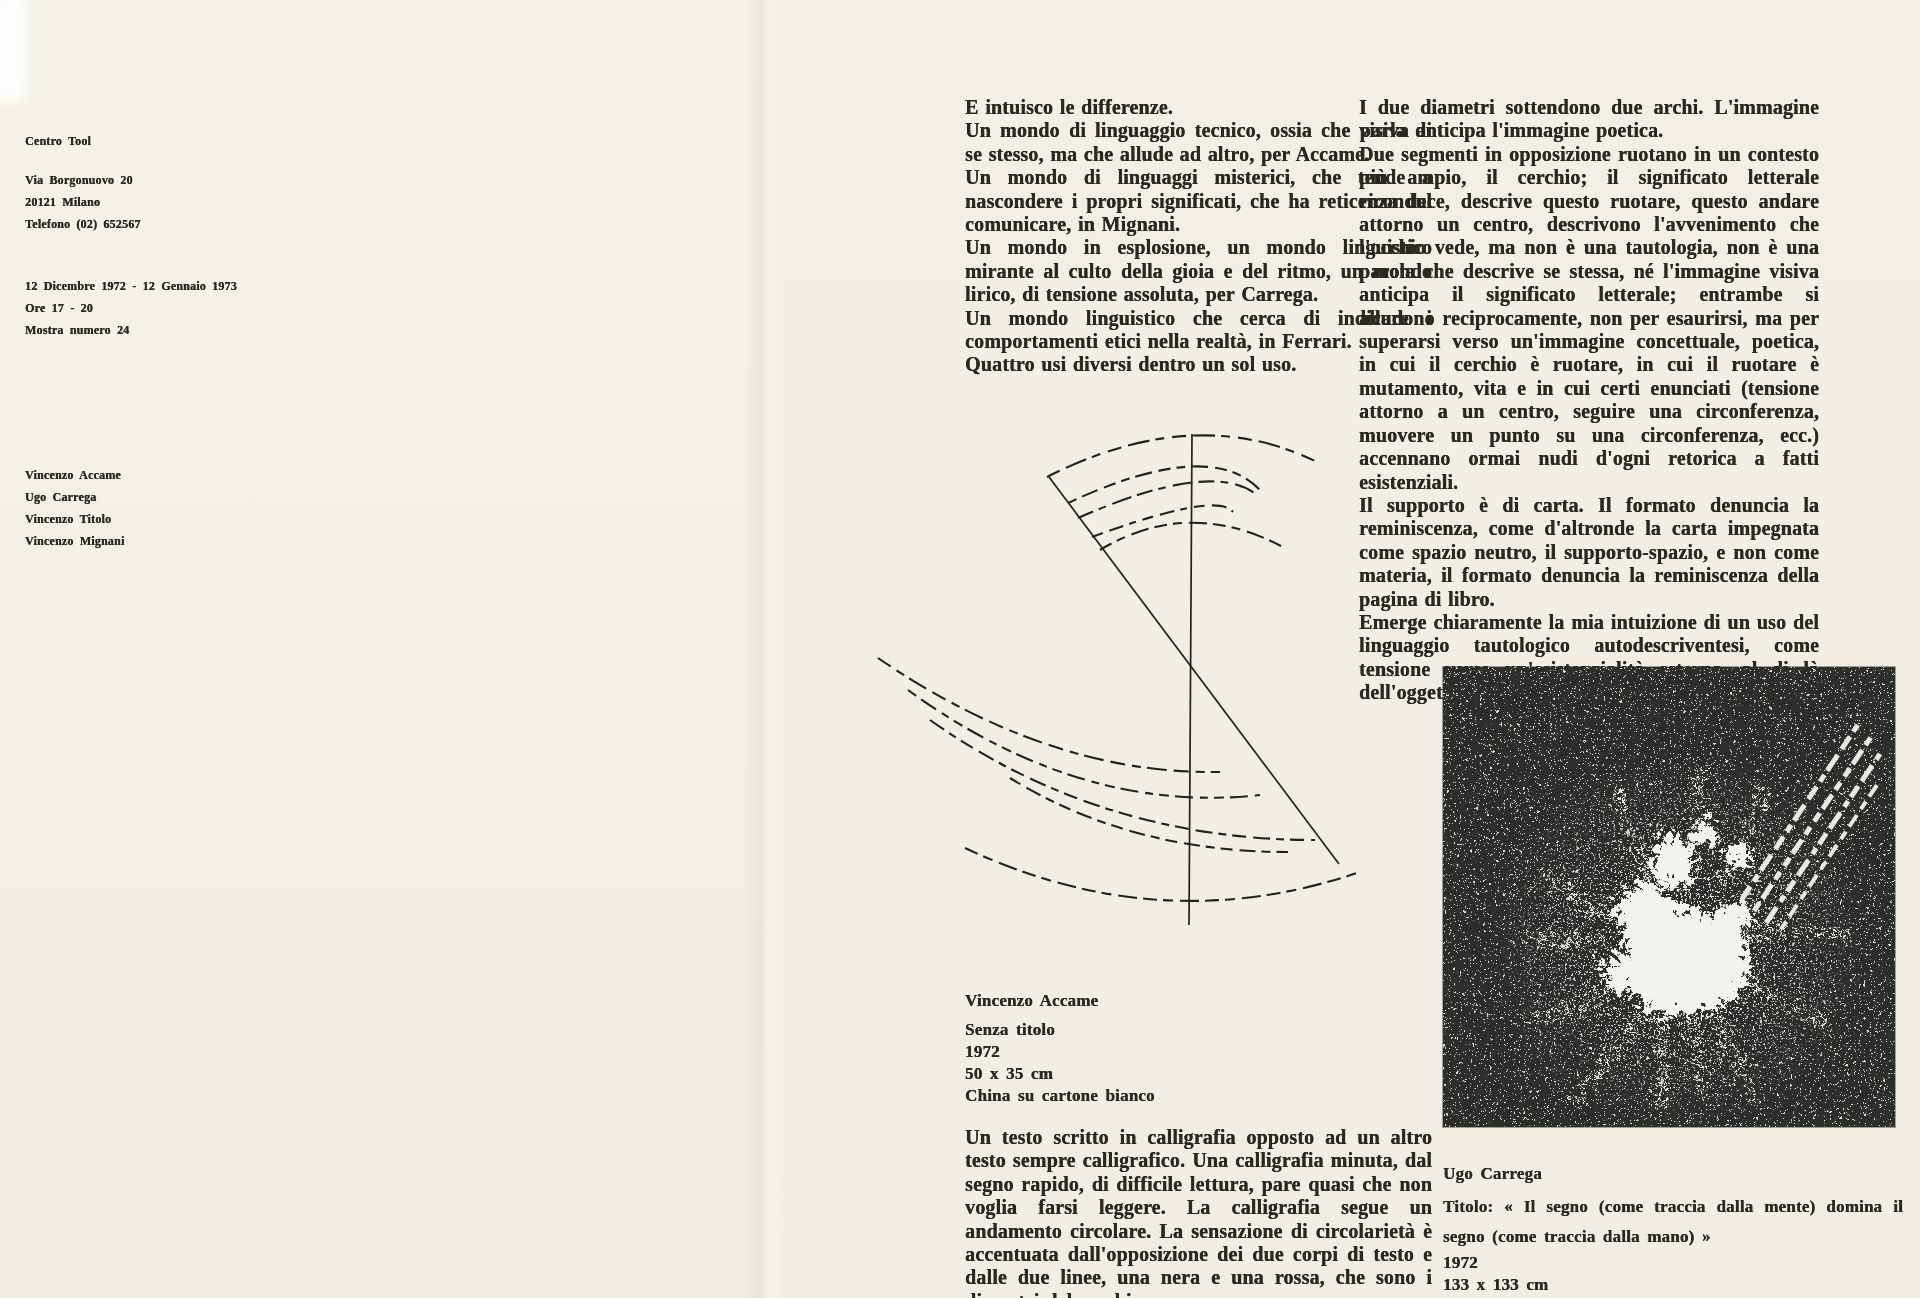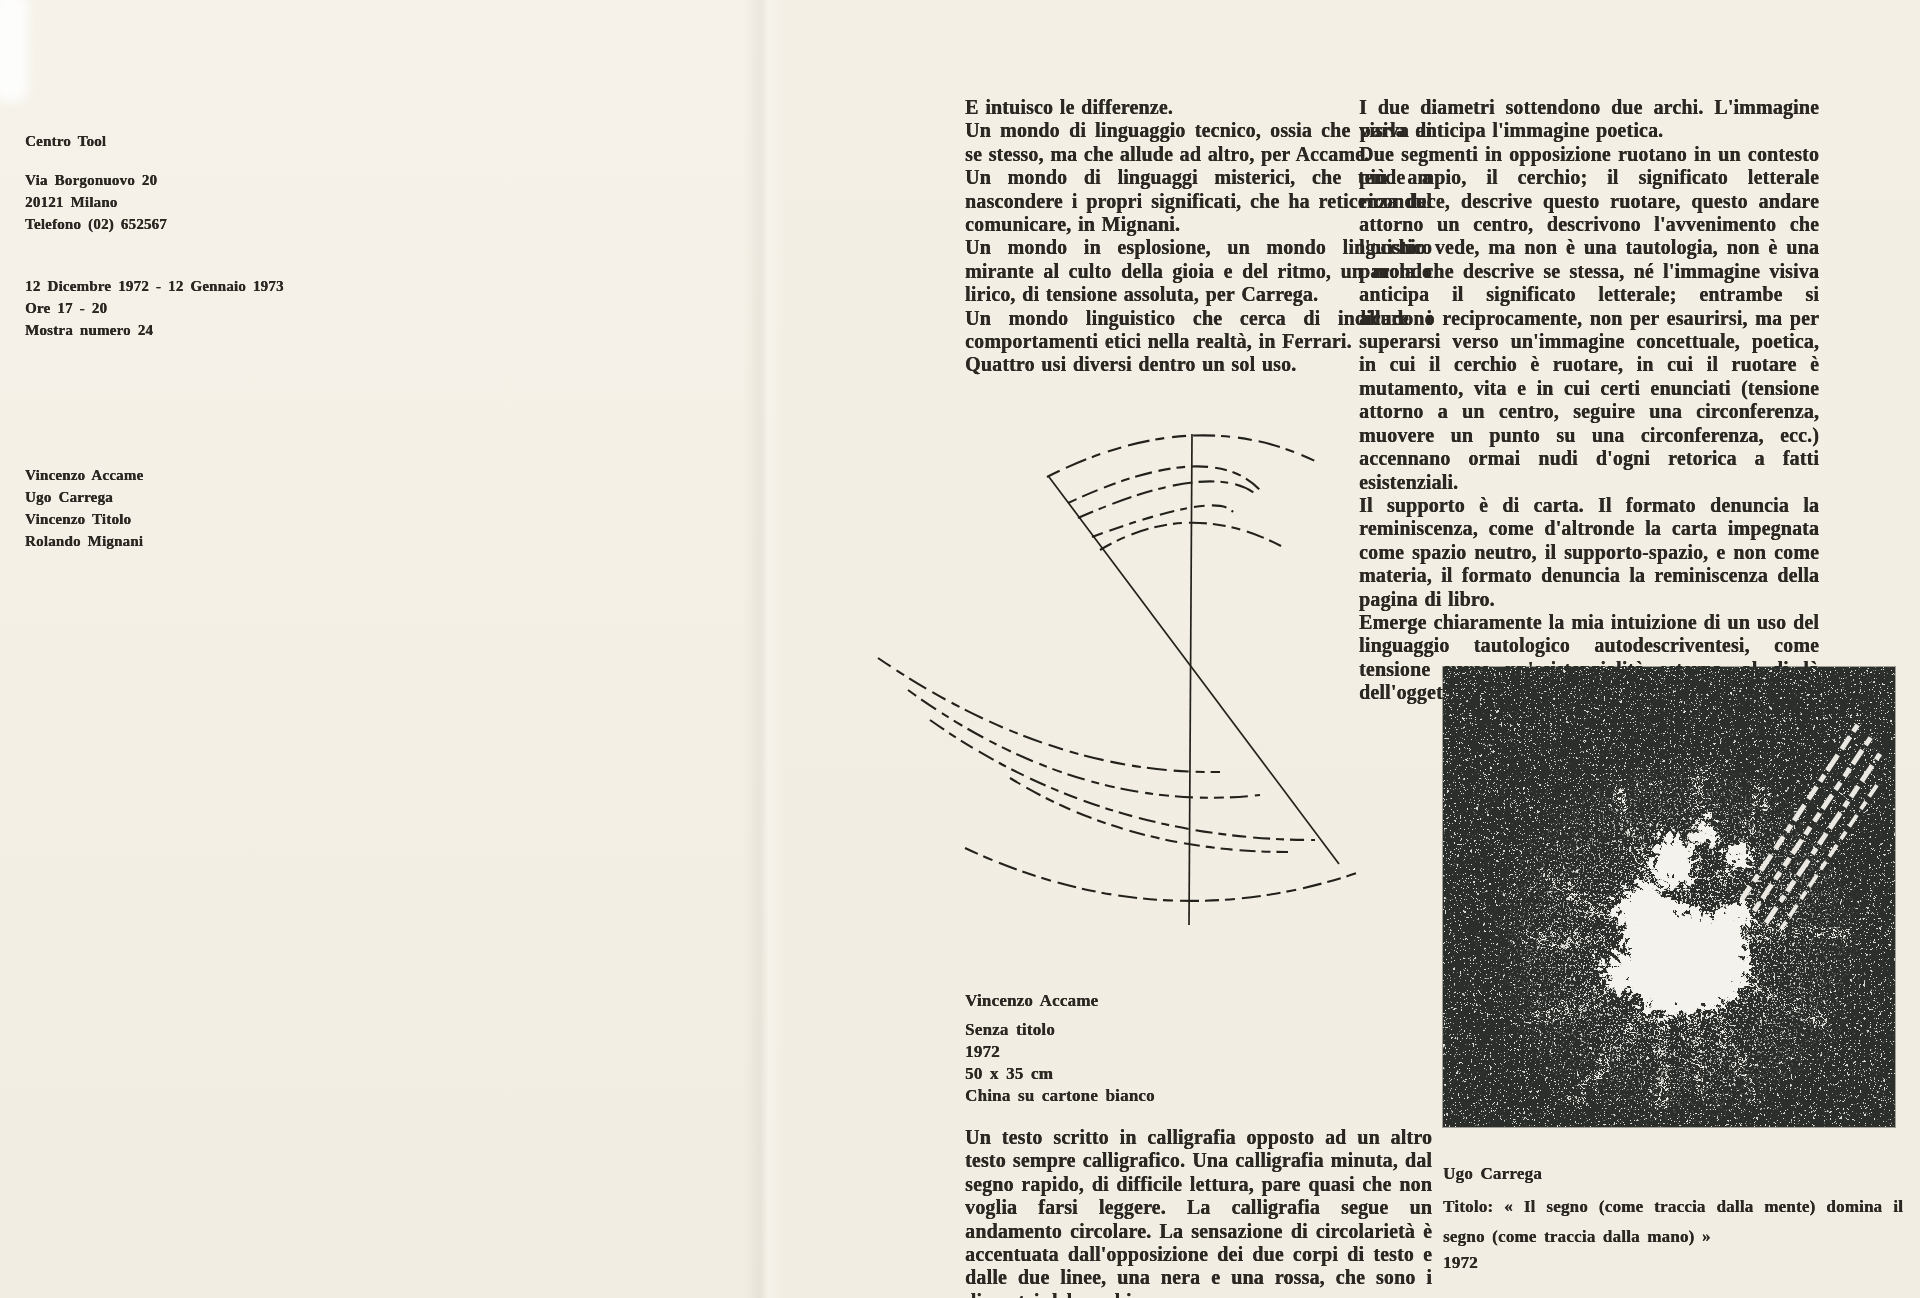--- a/index.html
+++ b/index.html
@@ -19,21 +19,21 @@
   }
   .corner-light{
     position:absolute;left:-6px;top:-8px;width:34px;height:110px;
     background:#fdfdfc;filter:blur(6px);border-radius:12px;
   }
   .fold{
     position:absolute;left:744px;top:0;width:40px;height:1298px;
     background:linear-gradient(90deg,rgba(0,0,0,0) 0%,rgba(110,100,85,0.08) 40%,rgba(255,255,255,0.30) 62%,rgba(0,0,0,0) 100%);
   }
   .blk{position:absolute;font-weight:700;}
-  .lc{left:25px;font-size:15px;line-height:22px;letter-spacing:0.2px;word-spacing:3px;
+  .lc{left:25px;font-size:12px;line-height:22px;letter-spacing:0.2px;word-spacing:3px;
       text-shadow:0.3px 0 0 currentColor;}
   .para{
     position:absolute;font-weight:700;font-size:20px;line-height:23.4px;
     text-align:justify;white-space:pre-line;letter-spacing:0.15px;word-spacing:1.5px;
     text-shadow:0.3px 0 0 currentColor;
   }
   .cap{position:absolute;font-weight:700;font-size:17px;line-height:22px;
        letter-spacing:0.2px;word-spacing:3px;text-shadow:0.3px 0 0 currentColor;}
   .cap .artist{margin:0 0 7px 0;}
   .cap p{margin:0;}
@@ -64,21 +64,21 @@
       <div>12 Dicembre 1972 - 12 Gennaio 1973</div>
       <div>Ore 17 - 20</div>
       <div>Mostra numero 24</div>
     </div>
 
 
     <div class="blk lc" style="top:464px;">
       <div>Vincenzo Accame</div>
       <div>Ugo Carrega</div>
       <div>Vincenzo Titolo</div>
-      <div>Rolando Mignani</div>
+      <div>Vincenzo Mignani</div>
     </div>
 
   </div>
 
   <div class="page-right"></div>
   <div class="fold"></div>
 
   <div class="para" style="left:965px;top:96px;width:467px;">E intuisco le differenze.
 Un mondo di linguaggio tecnico, ossia che parla di se stesso, ma che allude ad altro, per Accame.
 Un mondo di linguaggi misterici, che tende a nascondere i propri significati, che ha reticenza del comunicare, in Mignani.
@@ -188,15 +188,16 @@
         <path stroke-width="5" stroke-dasharray="19 7 7 5 13 6" d="M323,256 L439,84"></path>
         <path stroke-width="4" stroke-dasharray="9 6 14 7" d="M338,262 L438,112"></path>
       </g>
     </svg>
   </div>
 
   <div class="cap" style="left:1443px;top:1163px;width:460px;">
     <p class="artist">Ugo Carrega</p>
     <p class="title">Titolo: « Il segno (come traccia dalla mente) domina il segno (come traccia dalla mano) »</p>
     <p>1972</p>
+    <p>133 x 133 cm</p>
   </div>
 
 </div>
 
 </body></html>

